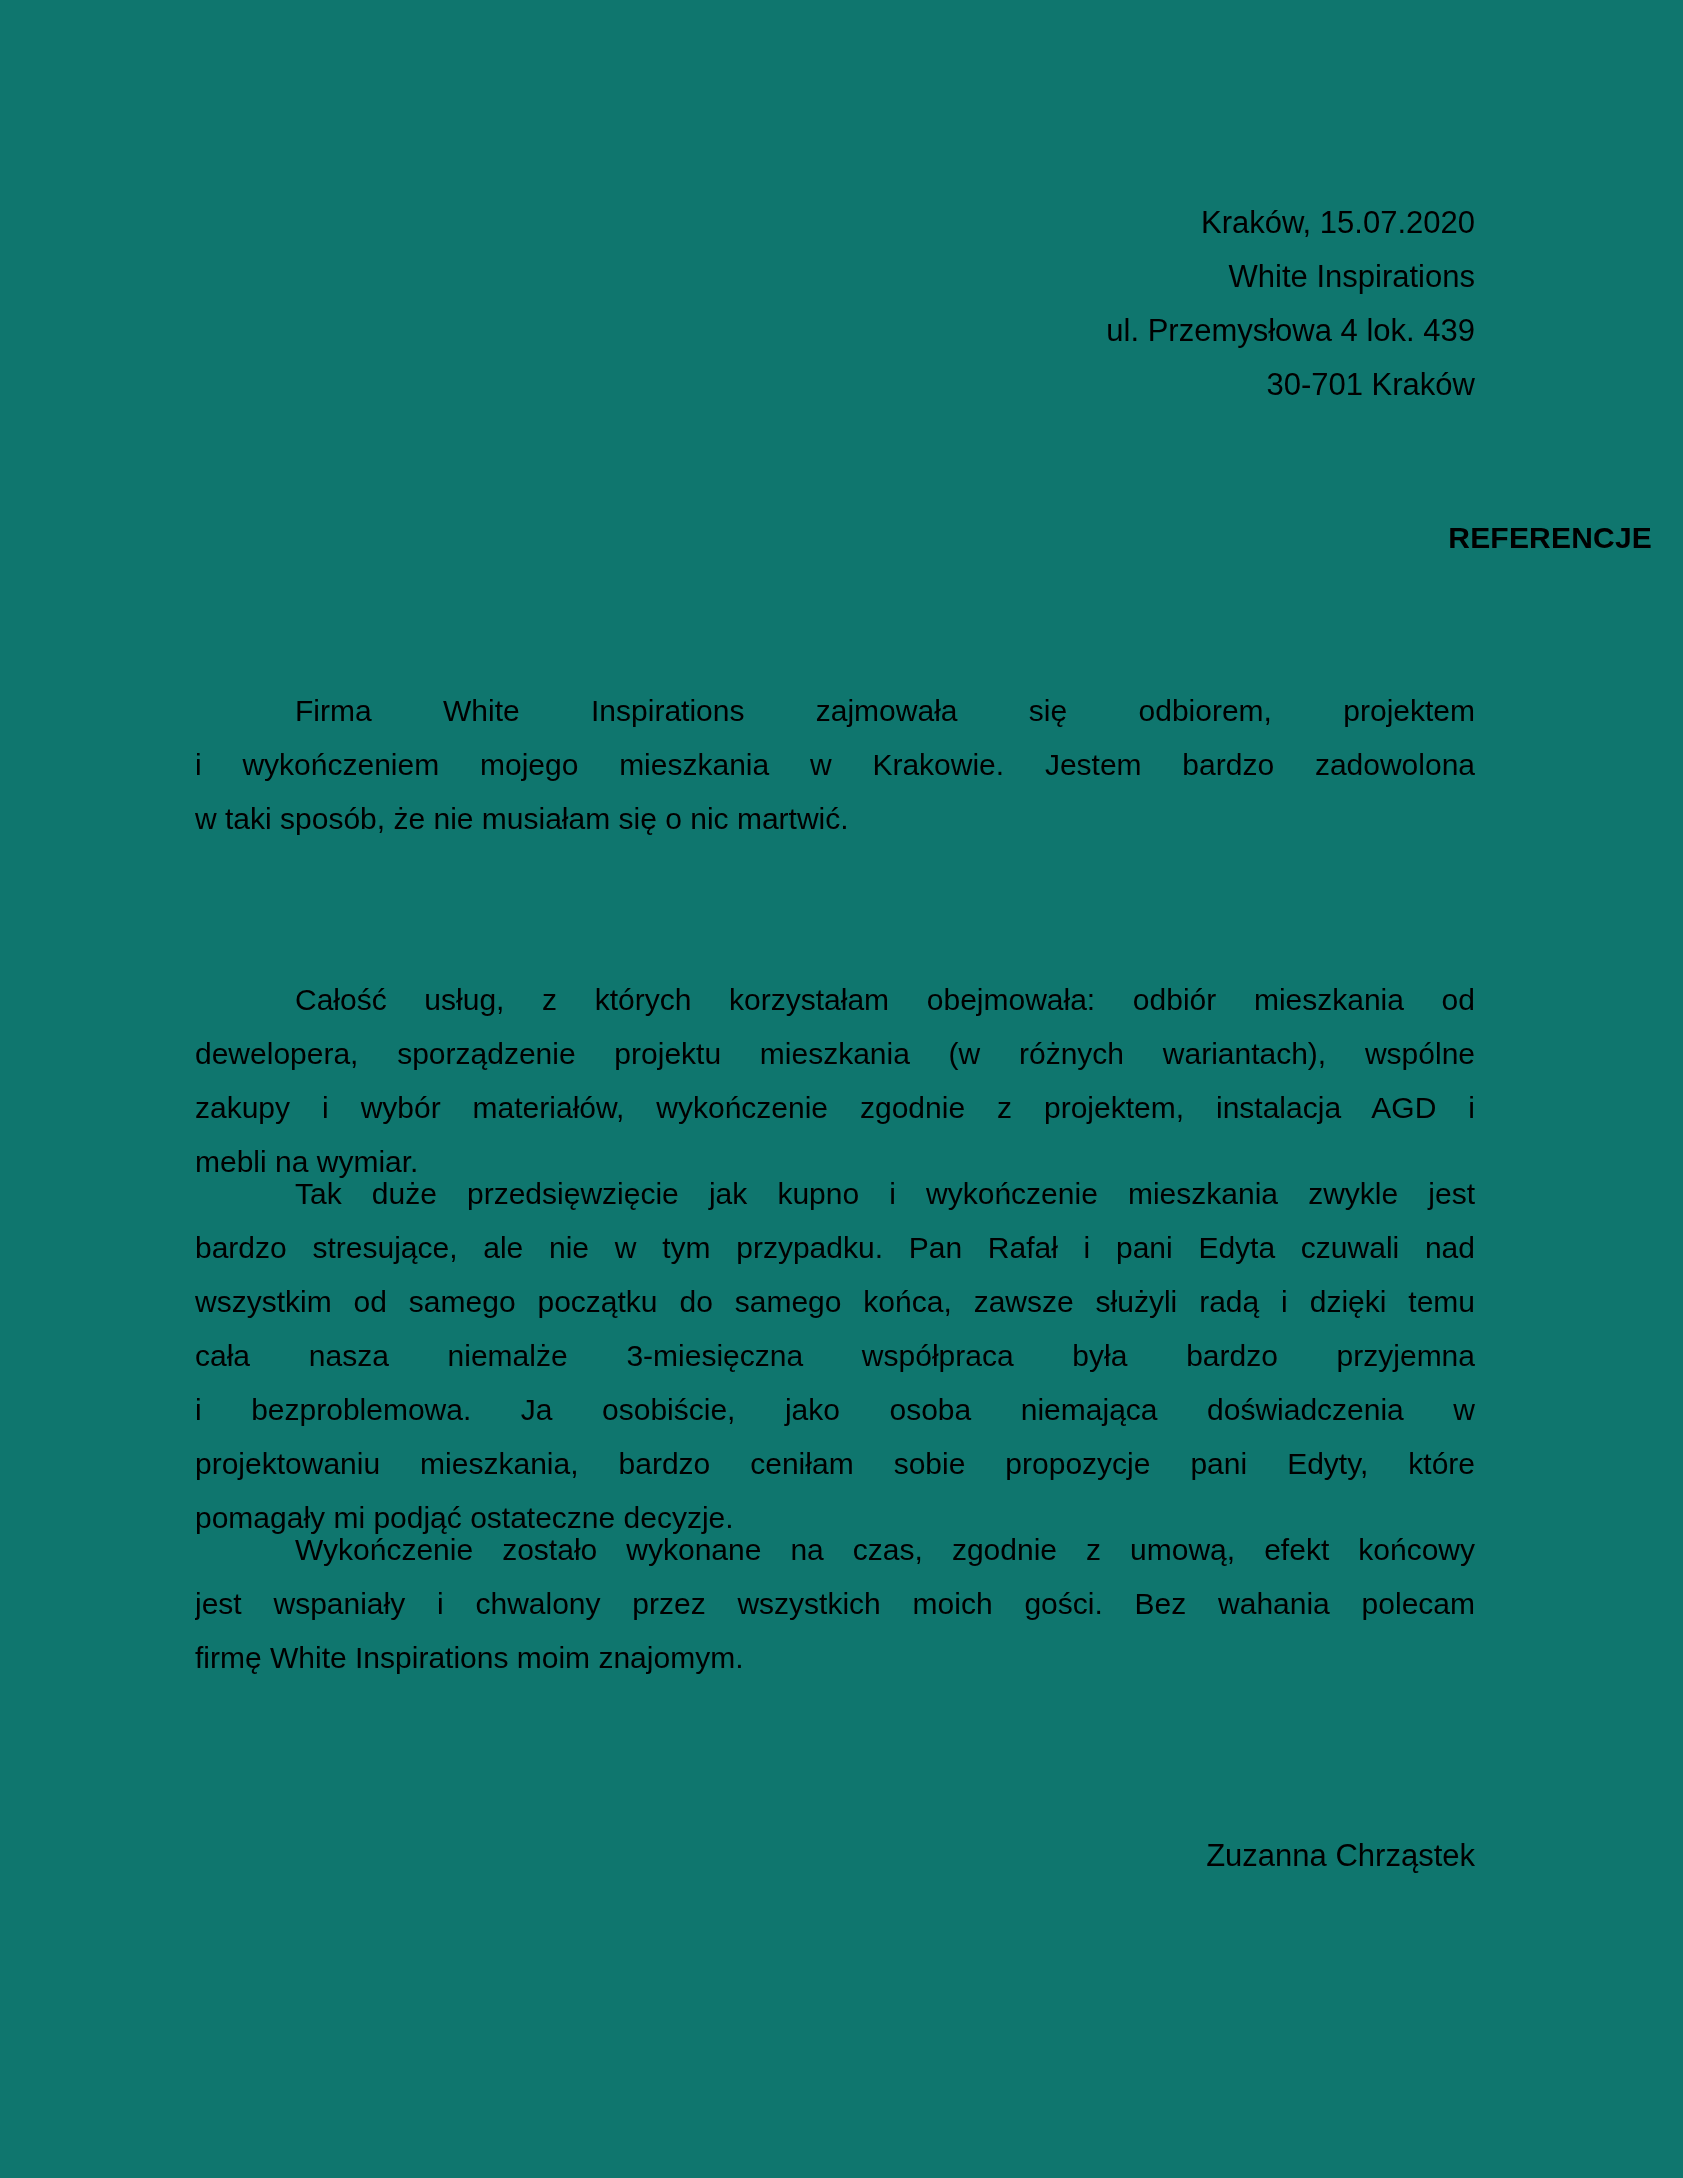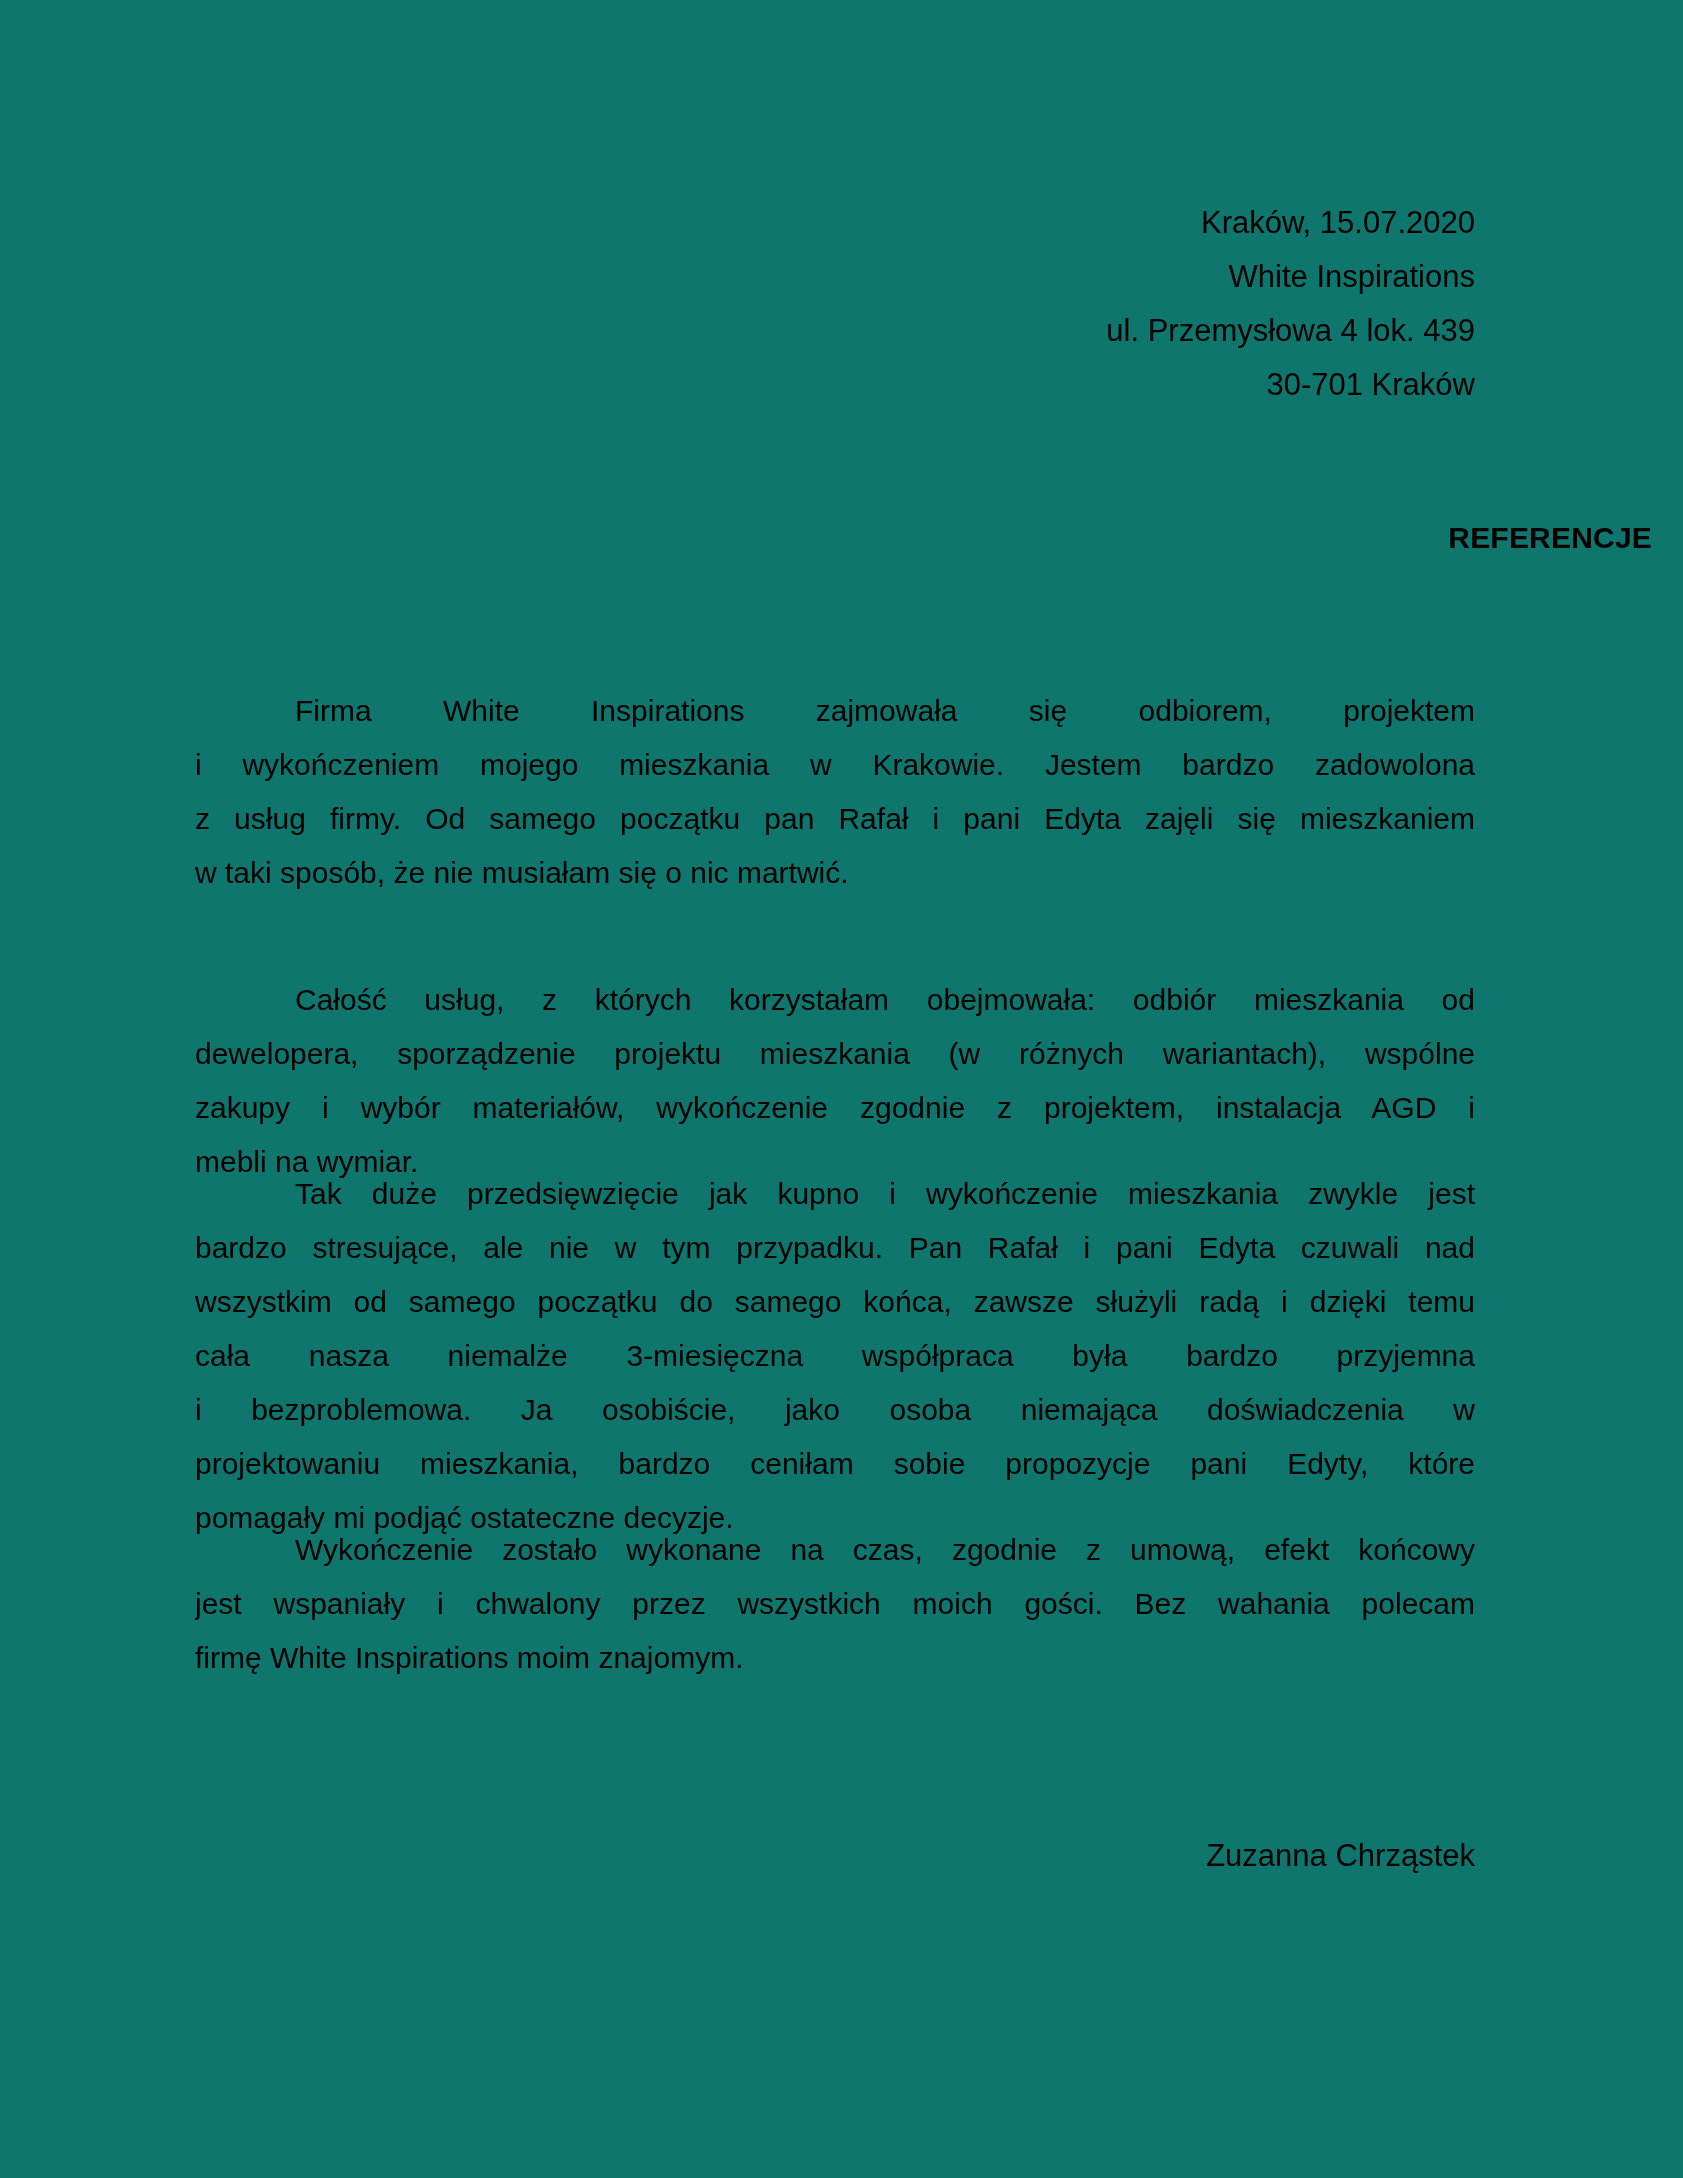--- a/index.html
+++ b/index.html
@@ -92,21 +92,20 @@
     <span class="sender-line">White Inspirations</span>
     <span class="sender-line">ul. Przemysłowa 4 lok. 439</span>
     <span class="sender-line">30-701 Kraków</span>
   </div>
 
   <div class="title">REFERENCJE</div>
 
   <div class="body-text" id="para-1">
     <span class="line justify indent">Firma White Inspirations zajmowała się odbiorem, projektem</span>
     <span class="line justify">i wykończeniem mojego mieszkania w Krakowie. Jestem bardzo zadowolona</span>
-    <span class="line justify">z usług firmy. Od samego początku pan Rafał i pani Edyta zajęli się mieszkaniem</span>
     <span class="line last">w taki sposób, że nie musiałam się o nic martwić.</span>
   </div>
 
   <div class="body-text" id="para-2">
     <span class="line justify indent">Całość usług, z których korzystałam obejmowała: odbiór mieszkania od</span>
     <span class="line justify">dewelopera, sporządzenie projektu mieszkania (w różnych wariantach), wspólne</span>
     <span class="line justify">zakupy i wybór materiałów, wykończenie zgodnie z projektem, instalacja AGD i</span>
     <span class="line last">mebli na wymiar.</span>
   </div>
 

